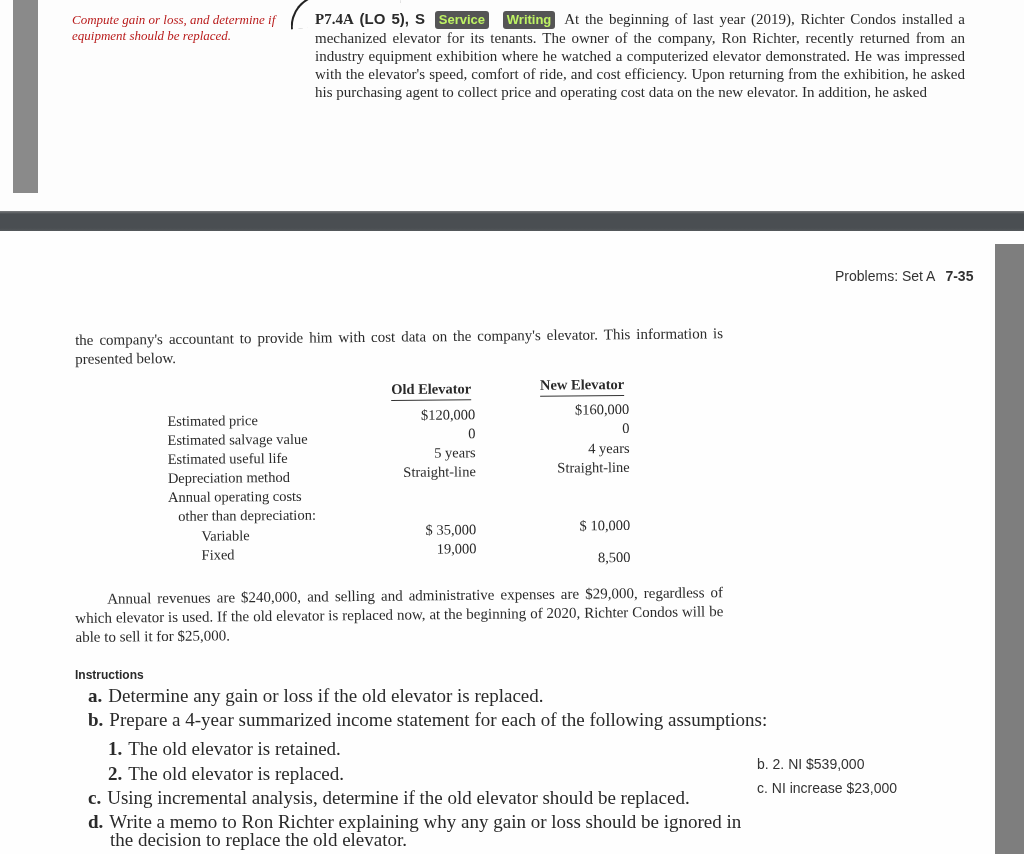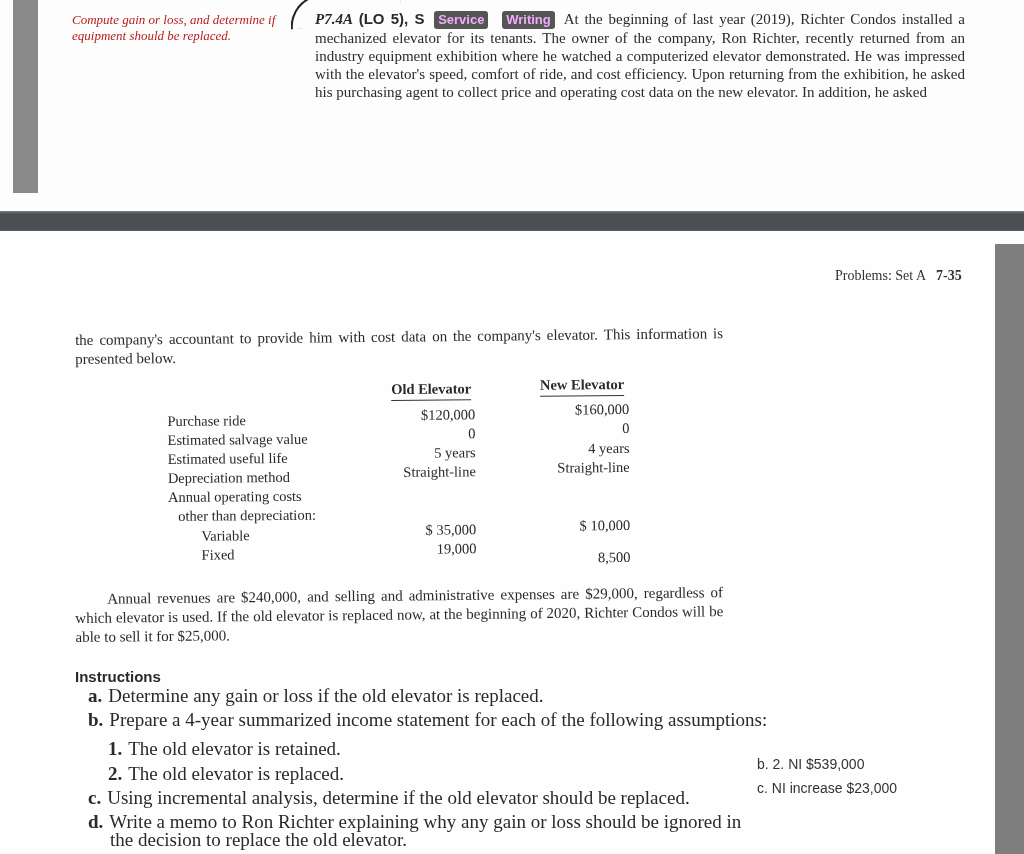--- a/index.html
+++ b/index.html
@@ -11,43 +11,43 @@
     }
     .page-top { position: absolute; left: 0; top: 0; width: 1024px; height: 212px; background: #fdfdfd; }
     .left-bar { position: absolute; left: 13px; top: 0; width: 25px; height: 193px; background: #8a8a8a; }
     .divider { position: absolute; left: 0; top: 211px; width: 1024px; height: 20px;
       background: linear-gradient(#7a7c7e 0, #4a4e52 3px, #4a4e52 17px, #55595c 20px); }
     .page-bottom { position: absolute; left: 0; top: 231px; width: 1024px; height: 623px; background: #fefefe; }
     .right-bar { position: absolute; left: 995px; top: 244px; width: 29px; height: 610px; background: #7e7e7e; }
 
     .objective { position: absolute; left: 72px; top: 12px; width: 210px; font-style: italic; font-size: 13px; line-height: 16px; color: #b91c1c; }
     .problem-head { position: absolute; left: 315px; top: 10px; width: 650px; font-size: 15px; line-height: 18px; text-align: justify; color: #2a2a2a; }
-    .pid { font-weight: bold; font-style: italic; }
+    .pid { font-weight: bold; }
     .lo { font-family: "Liberation Sans", sans-serif; font-weight: bold; font-size: 15px; }
-    .badge { display: inline-block; background: #555; color: #f0abfc; font-family: "Liberation Sans", sans-serif; font-weight: bold;
+    .badge { display: inline-block; background: #555; color: #bef264; font-family: "Liberation Sans", sans-serif; font-weight: bold;
       font-size: 13px; line-height: 16px; padding: 1px 4px; border-radius: 3px; margin: 0 4px; }
     .circle-top { position: absolute; left: 289px; top: -8px; width: 110px; height: 30px; border: 2px solid #222; border-bottom: none; border-right: none;
       border-radius: 40px 0 0 0; transform: rotate(-6deg); pointer-events: none; }
 
-    .running-head { position: absolute; left: 835px; top: 268px; font-family: Liberation Serif, serif; font-size: 14px; color: #333; }
+    .running-head { position: absolute; left: 835px; top: 268px; font-family: Liberation Sans, sans-serif; font-size: 14px; color: #333; }
     .running-head .pg { font-weight: bold; margin-left: 10px; }
 
     .para { position: absolute; font-size: 15px; line-height: 19px; text-align: justify; color: #2a2a2a; }
     .p1 { left: 75px; top: 331px; width: 648px; transform: rotate(-0.6deg); transform-origin: left top; }
     .p2 { left: 75px; top: 590px; width: 648px; text-indent: 32px; transform: rotate(-0.6deg); transform-origin: left top; }
 
     .table { position: absolute; left: 167px; top: 380px; width: 480px; font-size: 14.5px; transform: rotate(-0.5deg); transform-origin: left top; }
     .col-head { position: absolute; top: 3px; font-weight: bold; border-bottom: 1.5px solid #333; padding-bottom: 2px; }
     .col-old-h { left: 224px; }
     .col-new-h { left: 373px; top: 0px; }
     .row-label { position: absolute; left: 0; }
     .cell-old { position: absolute; right: 172px; }
     .cell-new { position: absolute; right: 18px; text-align: right; }
 
-    .instr-title { position: absolute; left: 75px; top: 668px; font-family: "Liberation Sans", sans-serif; font-weight: bold; font-size: 15px; color: #2a2a2a; }
+    .instr-title { position: absolute; left: 75px; top: 668px; font-family: "Liberation Sans", sans-serif; font-weight: bold; font-size: 12px; color: #2a2a2a; }
     .instr { position: absolute; font-size: 19px; line-height: 18px; color: #2a2a2a; }
     .instr .lbl { font-weight: bold; margin-right: 6px; }
     .answers { position: absolute; left: 757px; top: 752px; font-family: "Liberation Sans", sans-serif; font-size: 14px; line-height: 24px; color: #333; }
   </style>
 </head>
 <body>
 
 <div class="page-top"></div>
 <div class="left-bar"></div>
 <div class="divider"></div>
@@ -68,21 +68,21 @@
 <div class="running-head">
   <span>Problems: Set A</span><span class="pg">7-35</span>
 </div>
 
 <div class="para p1">the company's accountant to provide him with cost data on the company's elevator. This information is presented below.</div>
 
 <div class="table">
   <div class="col-head col-old-h">Old Elevator</div>
   <div class="col-head col-new-h">New Elevator</div>
 
-  <div class="row-label" style="top:33px">Purchase ride</div>
+  <div class="row-label" style="top:33px">Estimated price</div>
   <div class="cell-old" style="top:29px">$120,000</div>
   <div class="cell-new" style="top:25px">$160,000</div>
 
   <div class="row-label" style="top:52px">Estimated salvage value</div>
   <div class="cell-old" style="top:48px">0</div>
   <div class="cell-new" style="top:44px">0</div>
 
   <div class="row-label" style="top:71px">Estimated useful life</div>
   <div class="cell-old" style="top:67px">5 years</div>
   <div class="cell-new" style="top:64px">4 years</div>

